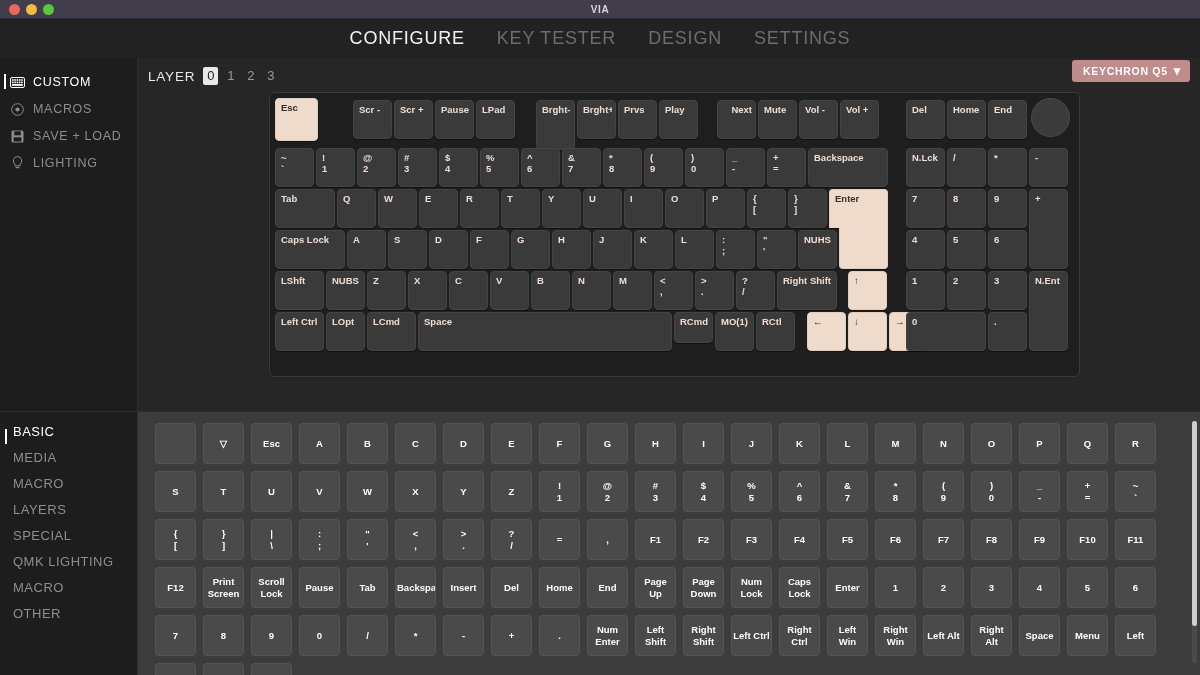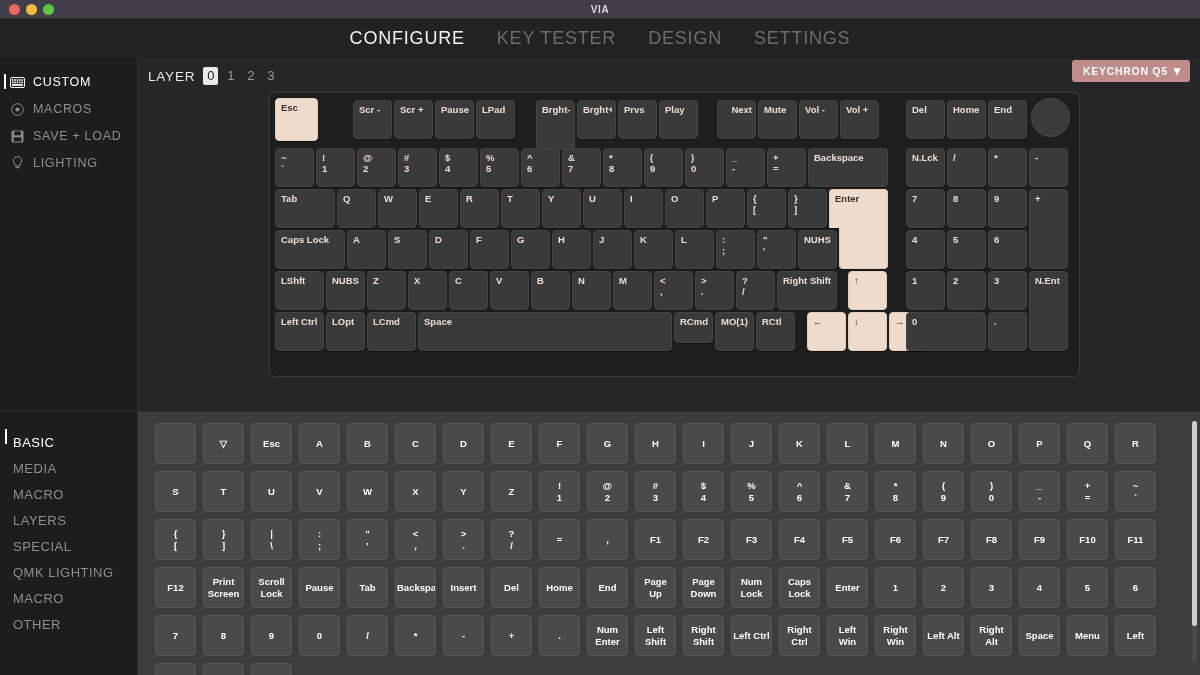--- a/index.html
+++ b/index.html
@@ -103,21 +103,21 @@
     background: #3b3b3b; border: 1px solid #4b4b4b; cursor: pointer;
   }
 
   
   .sidebar-bot {
     position: absolute; left: 0; top: 411px; width: 138px; height: 264px;
     background: #1d1d1d; border-right: 1px solid #2d2d2d;
     border-top: 1px solid #2d2d2d; padding-top: 12px;
   }
   .cat-row {
-    display: flex; align-items: flex-end; height: 26px; padding-left: 13px;
+    display: flex; align-items: flex-start; height: 26px; padding-left: 13px;
     cursor: pointer; position: relative;
   }
   .cat-row .bar {
     position: absolute; left: 5px; top: 5px; width: 2px; height: 15px;
     background: #fff; display: none;
   }
   .cat-row.active .bar { display: block; }
   .cat-label { font-size: 13px; letter-spacing: .5px; color: #8e8e8e; }
   .cat-row.active .cat-label { color: #ffffff; }
 

